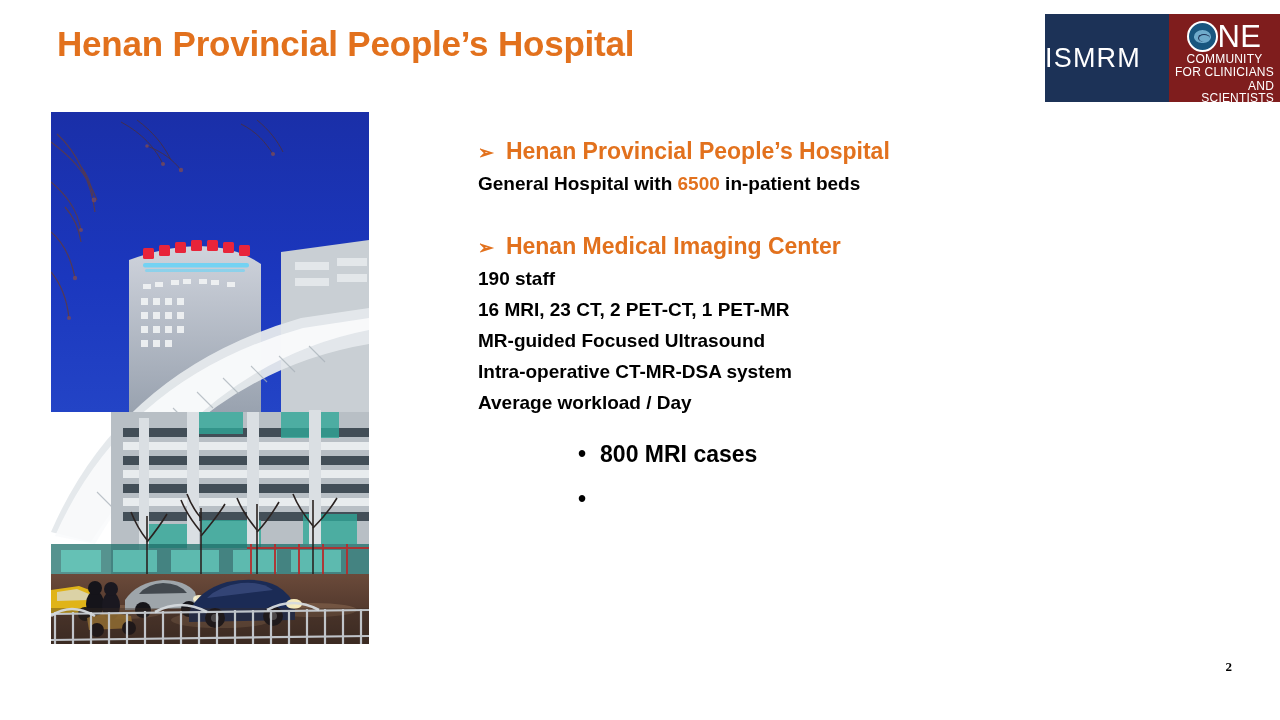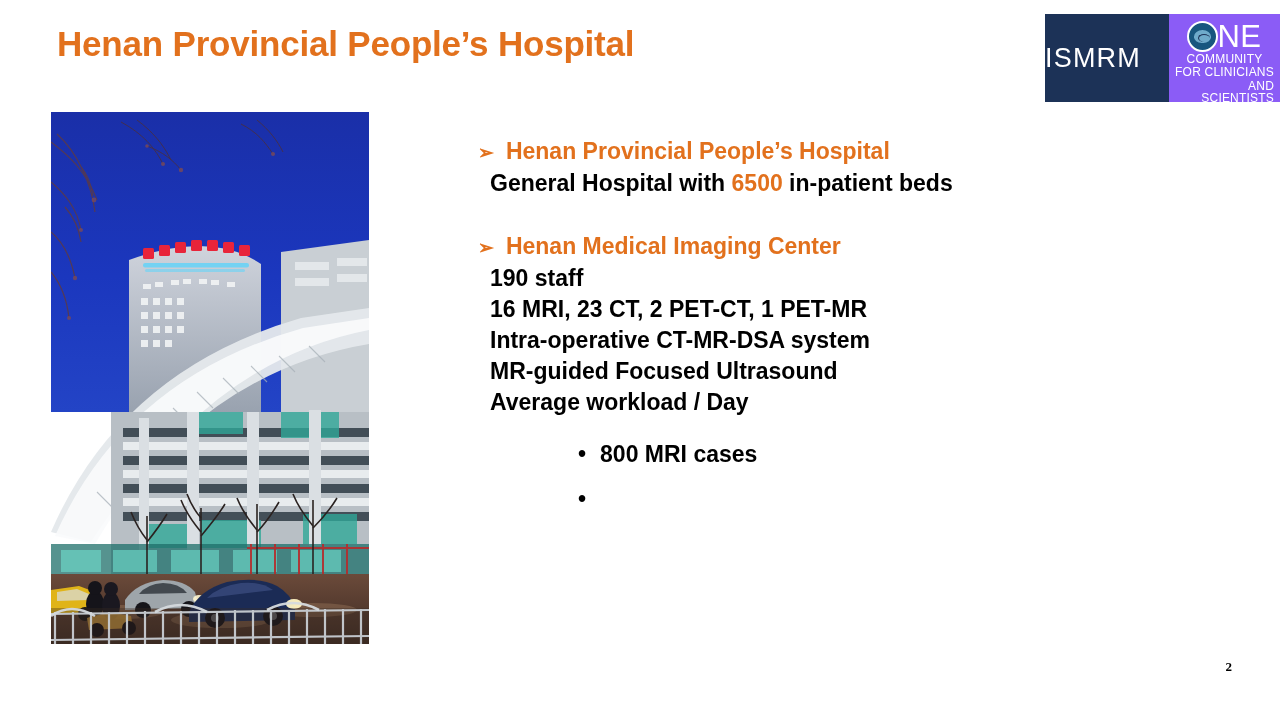--- a/index.html
+++ b/index.html
@@ -60,21 +60,21 @@
     align-items: center;
     justify-content: flex-start;
   }
   .ismrm-left .wordmark {
     color: #ffffff;
     font-size: 27px;
     letter-spacing: 1.2px;
     font-weight: 400;
   }
   .ismrm-right {
-    background: #8b5cf6;
+    background: #7f1d1d;
     width: 111px;
     position: relative;
     padding: 7px 6px 4px 6px;
     display: flex;
     flex-direction: column;
     align-items: center;
   }
   .one-row {
     display: flex;
     align-items: center;
@@ -155,25 +155,24 @@
   }
   .heading-line .arrow-bullet {
     font-size: 19px;
     line-height: 31px;
     margin-right: 12px;
     color: #E2711D;
   }
 
   .plain-line {
     color: #000000;
-    font-size: 23px;
+    font-size: 19px;
     font-weight: bold;
     line-height: 31px;
     white-space: nowrap;
-    margin-left: 12px;
   }
   .plain-line .hl { color: #E2711D; }
 
   .gap { height: 32px; }
 
   .sub-bullets { margin-top: 14px; padding-left: 100px; }
   .sub-bullet {
     display: flex;
     align-items: baseline;
     color: #000000;
@@ -485,22 +484,22 @@
 
     <div class="gap"></div>
 
     <div class="heading-line">
       <span class="arrow-bullet">➢</span>
       <span>Henan Medical Imaging Center</span>
     </div>
 
     <div class="plain-line">190 staff</div>
     <div class="plain-line">16 MRI, 23 CT, 2 PET-CT, 1 PET-MR</div>
+    <div class="plain-line">MR-guided Focused Ultrasound</div>
     <div class="plain-line">Intra-operative CT-MR-DSA system</div>
-    <div class="plain-line">MR-guided Focused Ultrasound</div>
     <div class="plain-line">Average workload / Day</div>
 
     <div class="sub-bullets">
       <div class="sub-bullet">
         <span class="dot-bullet">•</span>
         <span>800 MRI cases</span>
       </div>
       <div class="sub-bullet">
         <span class="dot-bullet">•</span>
       </div>

